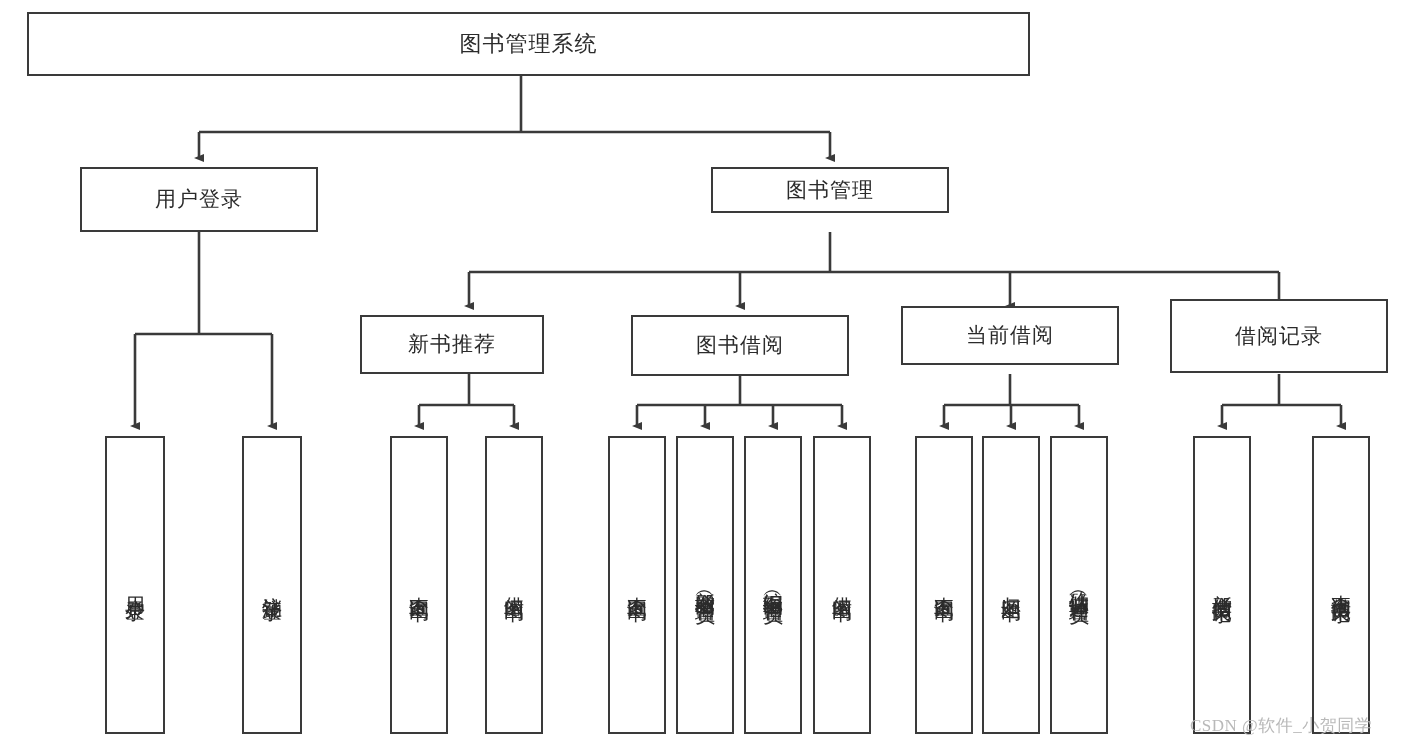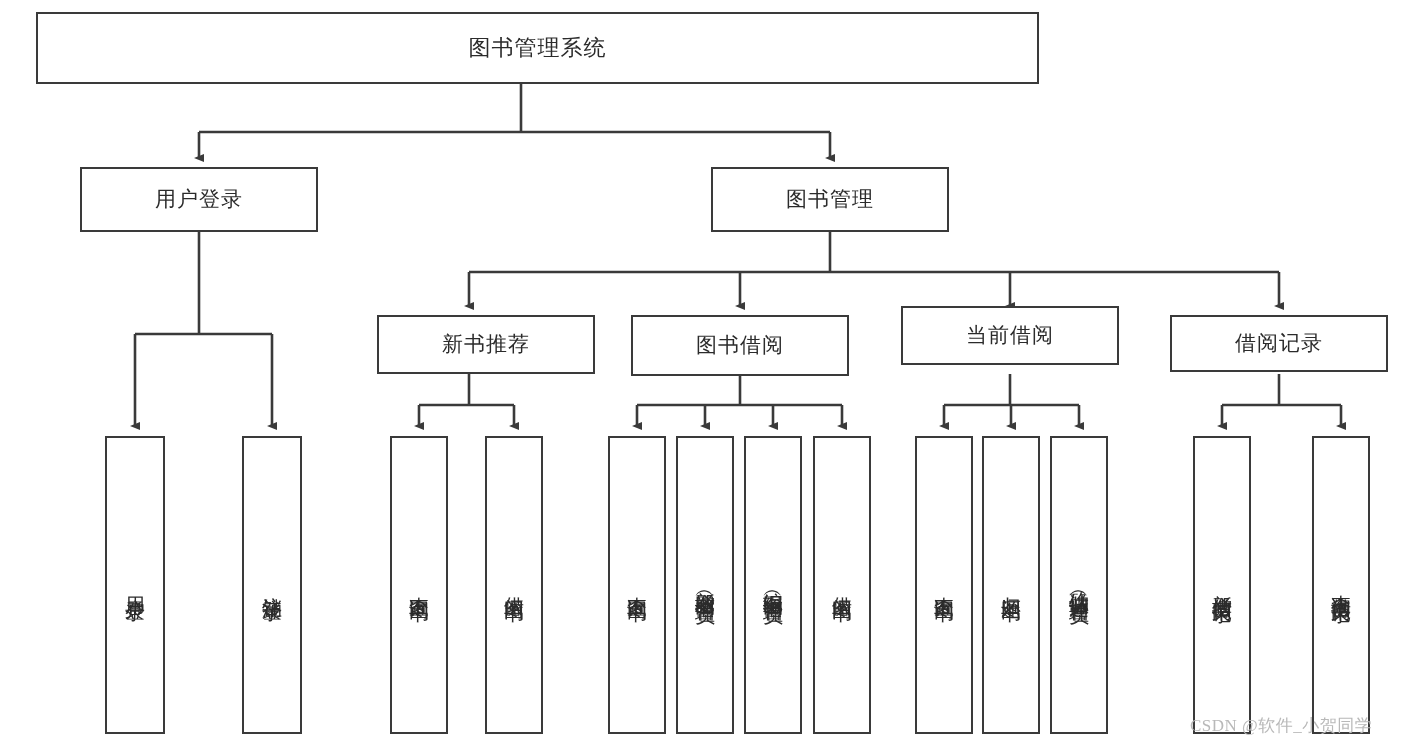--- a/index.html
+++ b/index.html
@@ -96,41 +96,41 @@
       <path d="M1011,405 L1011,426" marker-end="url(#arrow)"></path>
       <path d="M1079,405 L1079,426" marker-end="url(#arrow)"></path>
 
       <path d="M1279,374 L1279,405"></path>
       <path d="M1222,405 L1341,405"></path>
       <path d="M1222,405 L1222,426" marker-end="url(#arrow)"></path>
       <path d="M1341,405 L1341,426" marker-end="url(#arrow)"></path>
     </g>
   </svg>
 
-  <div class="node root" style="left:36px;top:12px;width:1003px;height:72px;text-align:right;">
+  <div class="node root" style="left:27px;top:12px;width:1003px;height:64px;text-align:right;">
     <span class="node-label">图书管理系统</span>
   </div>
 
   <div class="node" style="left:80px;top:167px;width:238px;height:65px;">
     <span class="node-label">用户登录</span>
   </div>
-  <div class="node" style="left:711px;top:167px;width:238px;height:65px;">
+  <div class="node" style="left:711px;top:167px;width:238px;height:46px;">
     <span class="node-label">图书管理</span>
   </div>
 
-  <div class="node" style="left:377px;top:315px;width:218px;height:59px;text-align:center;">
+  <div class="node" style="left:360px;top:315px;width:184px;height:59px;text-align:center;">
     <span class="node-label">新书推荐</span>
   </div>
   <div class="node" style="left:631px;top:315px;width:218px;height:61px;">
     <span class="node-label">图书借阅</span>
   </div>
   <div class="node" style="left:901px;top:306px;width:218px;height:59px;">
     <span class="node-label">当前借阅</span>
   </div>
-  <div class="node" style="left:1170px;top:315px;width:218px;height:57px;">
+  <div class="node" style="left:1170px;top:299px;width:218px;height:74px;">
     <span class="node-label">借阅记录</span>
   </div>
 
   <div class="node vertical" style="left:105px;top:436px;width:60px;height:298px;">
     <span class="node-label">用户登录</span>
   </div>
   <div class="node vertical" style="left:242px;top:436px;width:60px;height:298px;">
     <span class="node-label">注销登录</span>
   </div>
 

